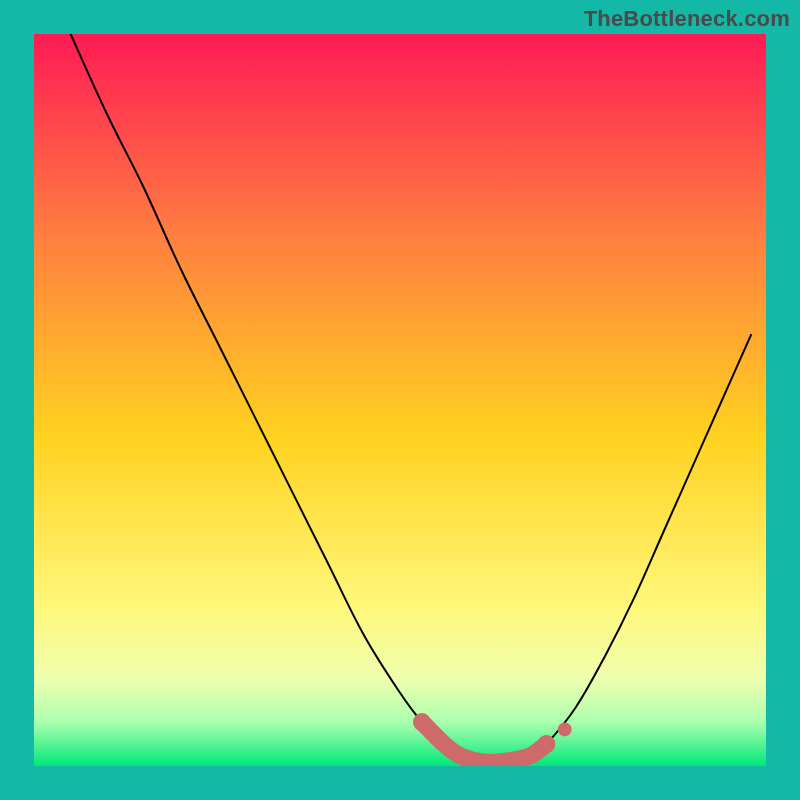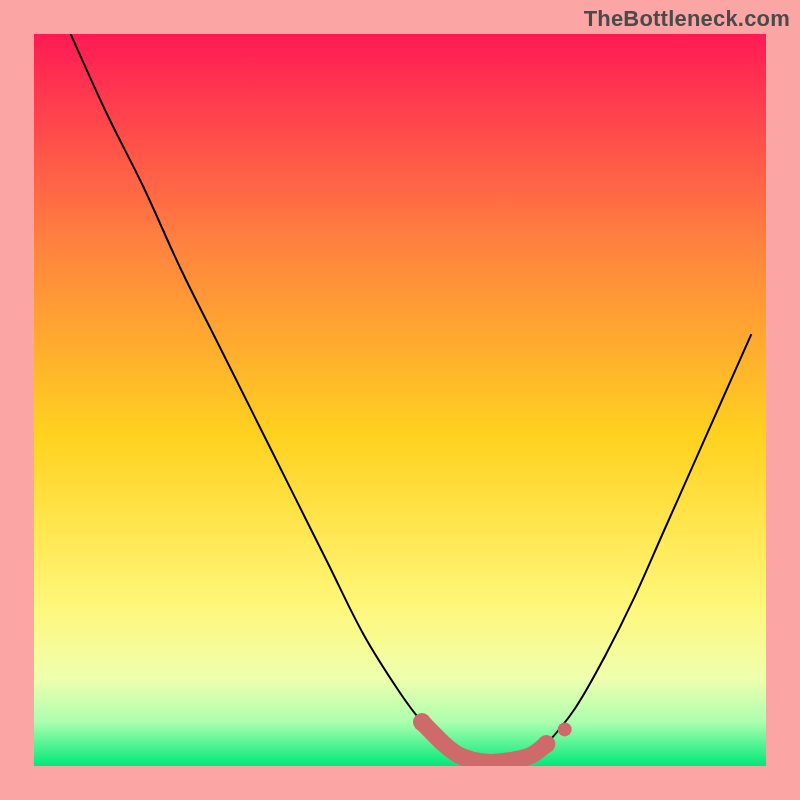--- a/index.html
+++ b/index.html
@@ -8,21 +8,21 @@
     width: 800px;
     height: 800px;
     overflow: hidden;
     background: #000;
     font-family: Arial, Helvetica, sans-serif;
   }
   .frame {
     position: relative;
     width: 800px;
     height: 800px;
-    background: #fca5a5;
+    background: #14b8a6;
   }
   .watermark {
     position: absolute;
     top: 6px;
     right: 10px;
     color: #4a4a4a;
     font-size: 22px;
     font-weight: 600;
     letter-spacing: 0.2px;
     z-index: 30;

